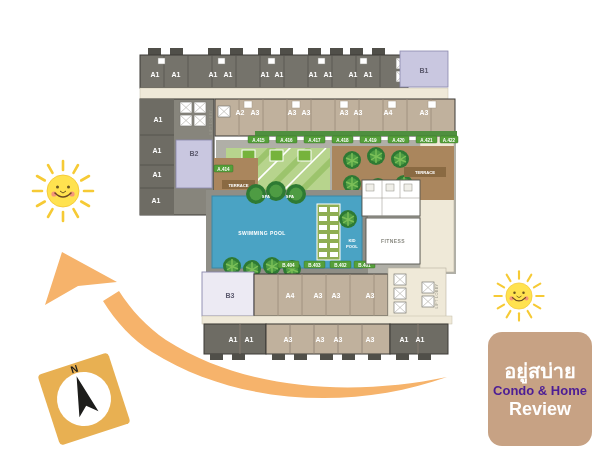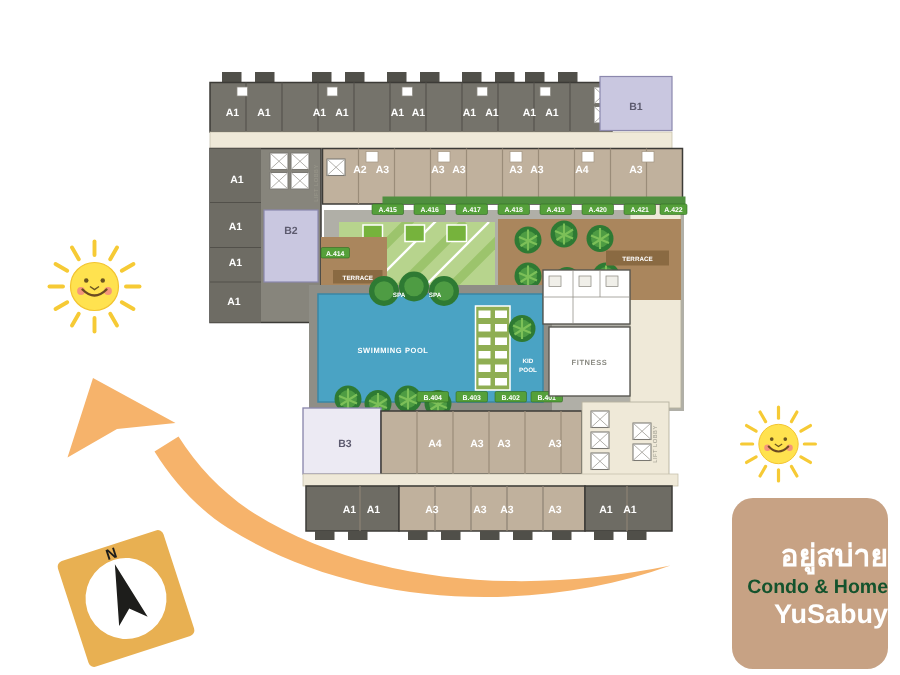--- a/index.html
+++ b/index.html
@@ -9,24 +9,24 @@
   svg text{font-family:"Liberation Sans","DejaVu Sans",sans-serif;}
   .lbl-dark{font-size:7px;font-weight:bold;fill:#ffffff;text-anchor:middle;}
   .lbl-b{font-size:7px;font-weight:bold;fill:#5c5a6e;text-anchor:middle;}
   .tag{font-size:4.6px;font-weight:bold;fill:#ffffff;text-anchor:middle;}
   .amen{font-size:5px;font-weight:bold;fill:#ffffff;text-anchor:middle;letter-spacing:.4px;}
   .amen-s{font-size:4.2px;font-weight:bold;fill:#ffffff;text-anchor:middle;}
   .room{font-size:5px;font-weight:bold;fill:#8a8a82;text-anchor:middle;letter-spacing:.4px;}
   .corr{font-size:3.9px;fill:#9a988c;text-anchor:middle;letter-spacing:.3px;}
   .north{font-size:10px;font-weight:bold;fill:#1c1c1a;text-anchor:middle;}
   .brandbox{position:absolute;left:488px;top:332px;width:104px;height:114px;
-            background:#c7a284;border-radius:14px;text-align:right;
+            background:#c7a284;border-radius:14px;text-align:center;
             display:flex;flex-direction:column;justify-content:center;gap:3px;}
   .brand-thai{color:#ffffff;font-size:20px;font-weight:bold;line-height:1;}
-  .brand-sub{color:#14532d;font-size:13px;font-weight:bold;line-height:1;}
+  .brand-sub{color:#4c1d95;font-size:13px;font-weight:bold;line-height:1;}
   .brand-review{color:#ffffff;font-size:18px;font-weight:bold;line-height:1;}
   .brand-site{color:#f6c33c;font-size:13px;line-height:1;}
 </style>
 </head>
 <body>
 
 <div class="stage">
 <svg width="600" height="450" viewBox="0 0 600 450">
   <defs>
     <g id="sunrays">
@@ -348,15 +348,15 @@
     <circle cx="-5.5" cy="-4" r="1.5" fill="#6b5520"></circle>
         <circle cx="5.5" cy="-4" r="1.5" fill="#6b5520"></circle>
     <path d="M-8,2 Q0,10 8,2" stroke="#6b4a22" stroke-width="1.6" fill="none" stroke-linecap="round"></path>
     <path d="M-3,0 L0,2 L3,0" stroke="#6b5520" stroke-width="1" fill="none"></path>
   </g>
 </svg>
 
   <div class="brandbox">
     <div class="brand-thai">อยู่สบ่าย</div>
     <div class="brand-sub">Condo &amp; Home</div>
-    <div class="brand-review">YuSabuy</div>
+    <div class="brand-review">Review</div>
   </div>
 </div>
 
 </body></html>

